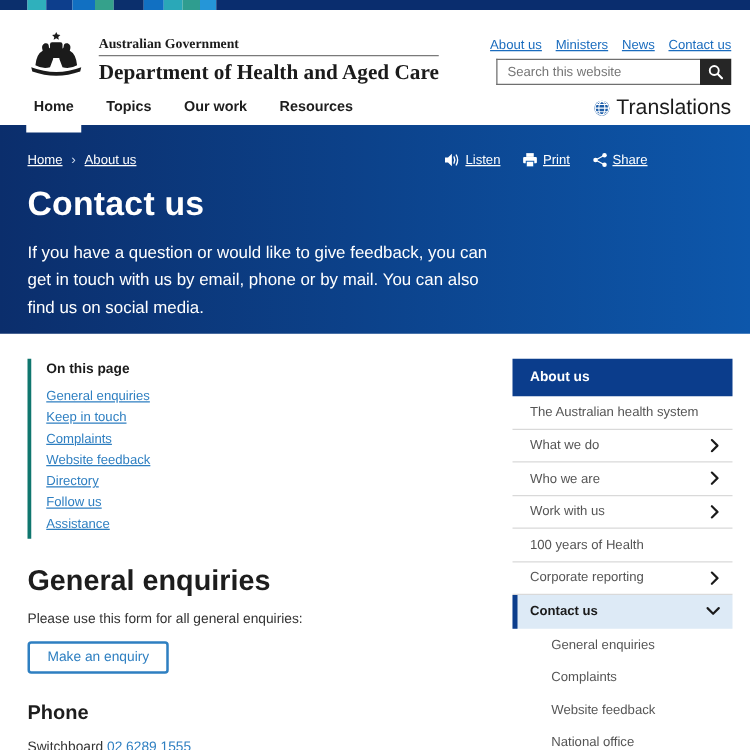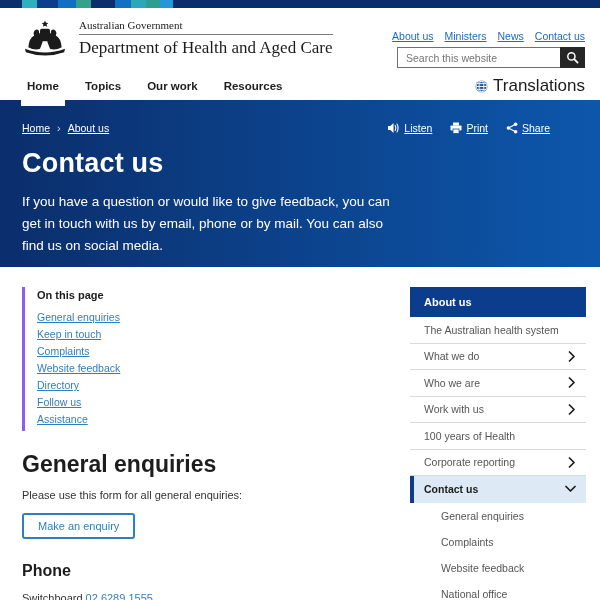--- a/index.html
+++ b/index.html
@@ -17,21 +17,21 @@
   .strip-seg:nth-child(3){width:21px}.strip-seg:nth-child(4){width:18px}
   .strip-seg:nth-child(5){width:15px}.strip-seg:nth-child(6){width:24px}
   .strip-seg:nth-child(7){width:16px}.strip-seg:nth-child(8){width:15px}
   .strip-seg:nth-child(9){width:14px}.strip-seg:nth-child(10){width:13px}
   .strip-seg:nth-child(11){flex:1}
 
   
   .site-header { height:64px; position:relative; background:#fff; }
   .logo-link { position:absolute; left:20px; top:10px; display:flex; align-items:center; text-decoration:none; color:#1b1b1b; }
   .crest { width:50px; height:40px; }
-  .logo-text { margin-left:9px; font-family:"Liberation Serif", serif; font-weight:normal; }
+  .logo-text { margin-left:9px; font-family:"Liberation Serif", serif; font-weight:bold;margin-top:11px; }
   .logo-line1 { font-size:11px; padding-bottom:3px; border-bottom:1px solid #7a7a7a; }
   .logo-line2 { font-size:17px; padding-top:3px; }
 
   .utility-links { position:absolute; right:15px; top:22px; font-size:10.5px; display:flex; gap:11px; }
   .utility-links a { color:#1a6cbe; text-decoration:underline; }
 
   .search-bar { position:absolute; right:15px; top:39px; display:flex; height:21px; }
   .search-input { width:163px; height:21px; border:1px solid #6f6f6f; border-right:none; padding:0 8px; font-size:10.5px; font-family:"Liberation Sans",sans-serif; color:#333; outline:none; }
   .search-input::placeholder { color:#757575; }
   .search-btn { width:25px; height:21px; background:#262626; border:none; display:flex; align-items:center; justify-content:center; cursor:pointer; }
@@ -41,31 +41,31 @@
   .nav-item { font-size:11.5px; font-weight:700; color:#1d1d1d; text-decoration:none; position:relative; }
   .nav-item.active::after { content:""; position:absolute; left:-6px; right:-6px; top:19px; height:7px; background:#fff; }
   .translations { margin-left:auto; display:flex; align-items:center; gap:5px; font-size:17px; color:#1b1b1b; text-decoration:none; }
 
   
   .hero { height:167px; background:linear-gradient(90deg,#0b2e6c 0%,#0d57ab 100%); color:#fff; padding:22px 22px 0 22px; position:relative; z-index:1; }
   .hero-top { display:flex; justify-content:space-between; align-items:center; font-size:10.5px; }
   .breadcrumb { display:flex; align-items:center; gap:7px; }
   .breadcrumb a { color:#fff; text-decoration:underline; }
   .crumb-sep { font-size:11px; color:#cfdcef; }
-  .hero-actions { display:flex; gap:18px; margin-right:28px; }
+  .hero-actions { display:flex; gap:18px; margin-right:60px; }
   .hero-action { display:flex; align-items:center; gap:4px; color:#fff; text-decoration:none; }
   .hero-action .lbl { text-decoration:underline; }
   .hero-title { font-size:27px; font-weight:700; margin-top:14px; letter-spacing:.2px; }
   .hero-desc { font-size:13.5px; line-height:1.62; width:368px; margin-top:12px; }
 
   
   .content { display:flex; padding:20px 14px 0 22px; gap:20px; }
   .left-col { width:368px; }
 
-  .on-this-page { border-left:3px solid #8b5cf6; padding:2px 0 1px 12px; }
+  .on-this-page { border-left:3px solid #0f766e; padding:2px 0 1px 12px; }
   .otp-title { font-size:11px; font-weight:700; color:#1b1b1b; margin-bottom:10px; }
   .otp-list { list-style:none; }
   .otp-list li { margin-bottom:5.5px; line-height:10.5px; }
   .otp-list a { font-size:10.5px; color:#2e7fc1; text-decoration:underline; }
 
   .section-h2 { font-size:23px; font-weight:700; color:#1d1d1d; margin-top:20px; }
   .intro-text { font-size:11px; margin-top:11px; color:#333; }
   .enquiry-btn { margin-top:12px; display:inline-block; background:#fff; border:2px solid #2e7fc1; color:#2e7fc1; font-size:11px; font-family:"Liberation Sans",sans-serif; padding:5px 14px; border-radius:3px; cursor:pointer; }
   .section-h3 { font-size:16px; font-weight:700; color:#1d1d1d; margin-top:23px; }
   .phone-lines { font-size:11px; margin-top:11px; line-height:1.45; }

